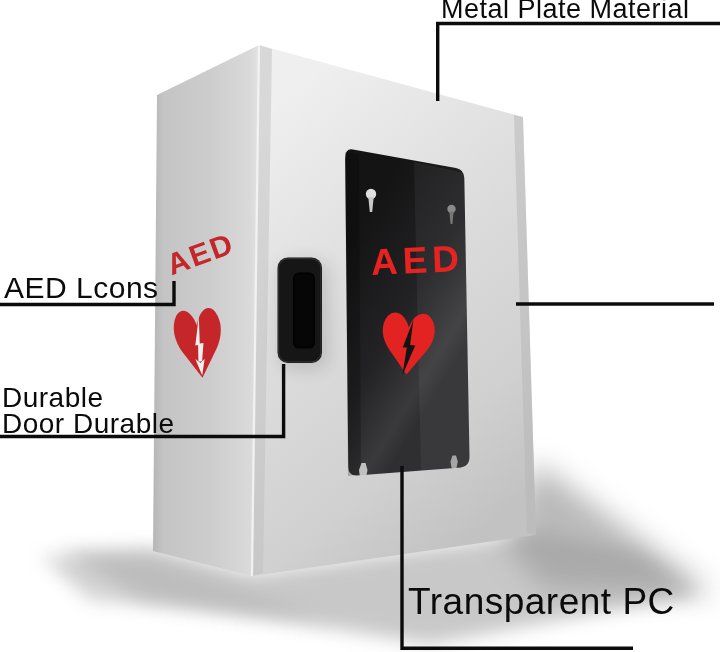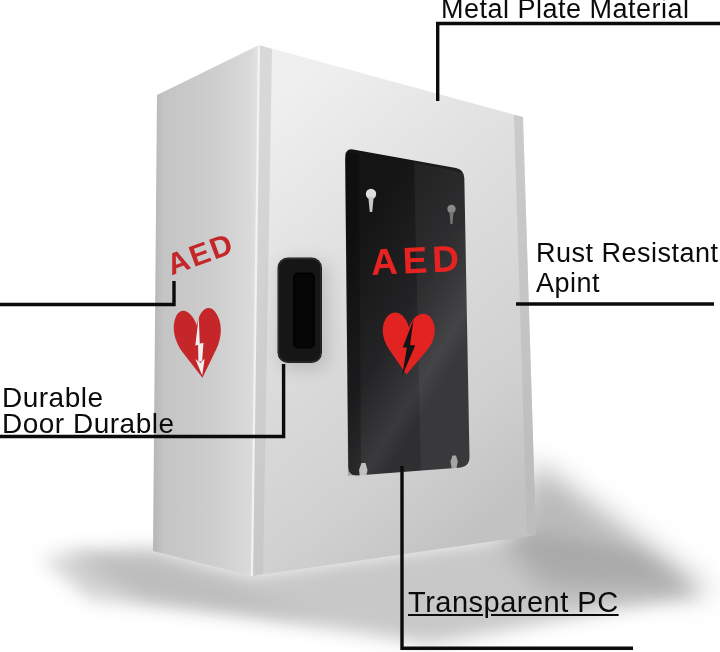--- a/index.html
+++ b/index.html
@@ -10,21 +10,21 @@
   .stage svg{position:absolute;left:0;top:0;}
   .label{
     position:absolute;color:#0b0b0b;letter-spacing:.5px;
     font-family:"Liberation Sans",sans-serif;white-space:nowrap;
   }
   .label span{display:block;}
   .lbl-metal{left:441px;top:-5px;font-size:27px;line-height:28px;}
   .lbl-aedicons{left:4px;top:272px;font-size:30px;line-height:31px;}
   .lbl-rust{left:536px;top:238px;font-size:27px;line-height:30px;}
   .lbl-handle{left:2px;top:385px;font-size:28px;line-height:26px;}
-  .lbl-window{left:408px;top:587px;font-size:29px;line-height:30px;text-decoration:underline;}
+  .lbl-window{left:408px;top:587px;font-size:37px;line-height:30px;}
   .aed-text{
     position:absolute;font-weight:bold;font-family:"Liberation Sans",sans-serif;
   }
   .aed-front{
     left:371px;top:242px;font-size:37px;letter-spacing:5px;color:#e62320;
     transform:rotate(-2.5deg);transform-origin:left center;
   }
   .aed-side{
     left:168px;top:249px;font-size:30px;letter-spacing:2px;color:#c4262a;
     transform:rotate(-20deg);transform-origin:left center;
@@ -123,25 +123,24 @@
     </g>
   </svg>
 
   <div class="aed-text aed-front">AED</div>
   <div class="aed-text aed-side">AED</div>
 
   <div class="label lbl-metal">
     <span>Metal Plate Material</span>
   </div>
 
+  <div class="label lbl-aedicons">
+    <span>AED Lcons</span>
+  </div>
 
-  <div class="label lbl-rust">
-    <span>Rust Resistant</span>
-    <span>Apint</span>
-  </div>
 
   <div class="label lbl-handle">
     <span>Durable</span>
     <span>Door Durable</span>
   </div>
 
   <div class="label lbl-window">
     <span>Transparent PC</span>
   </div>
 

